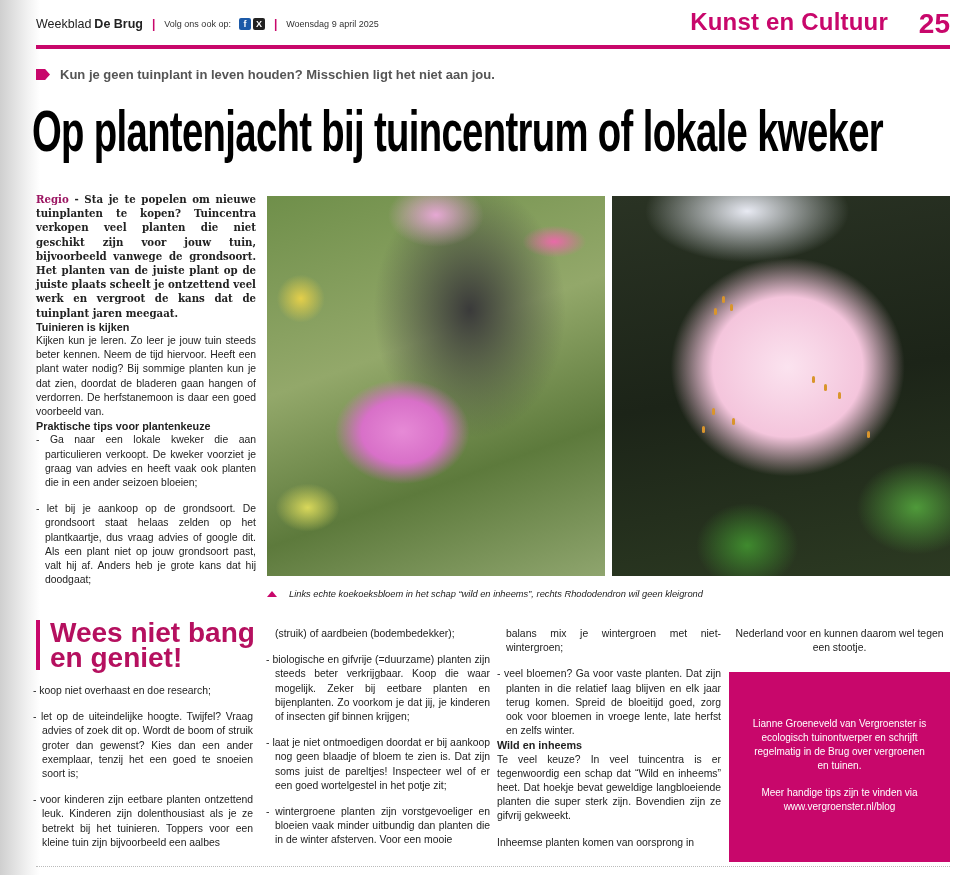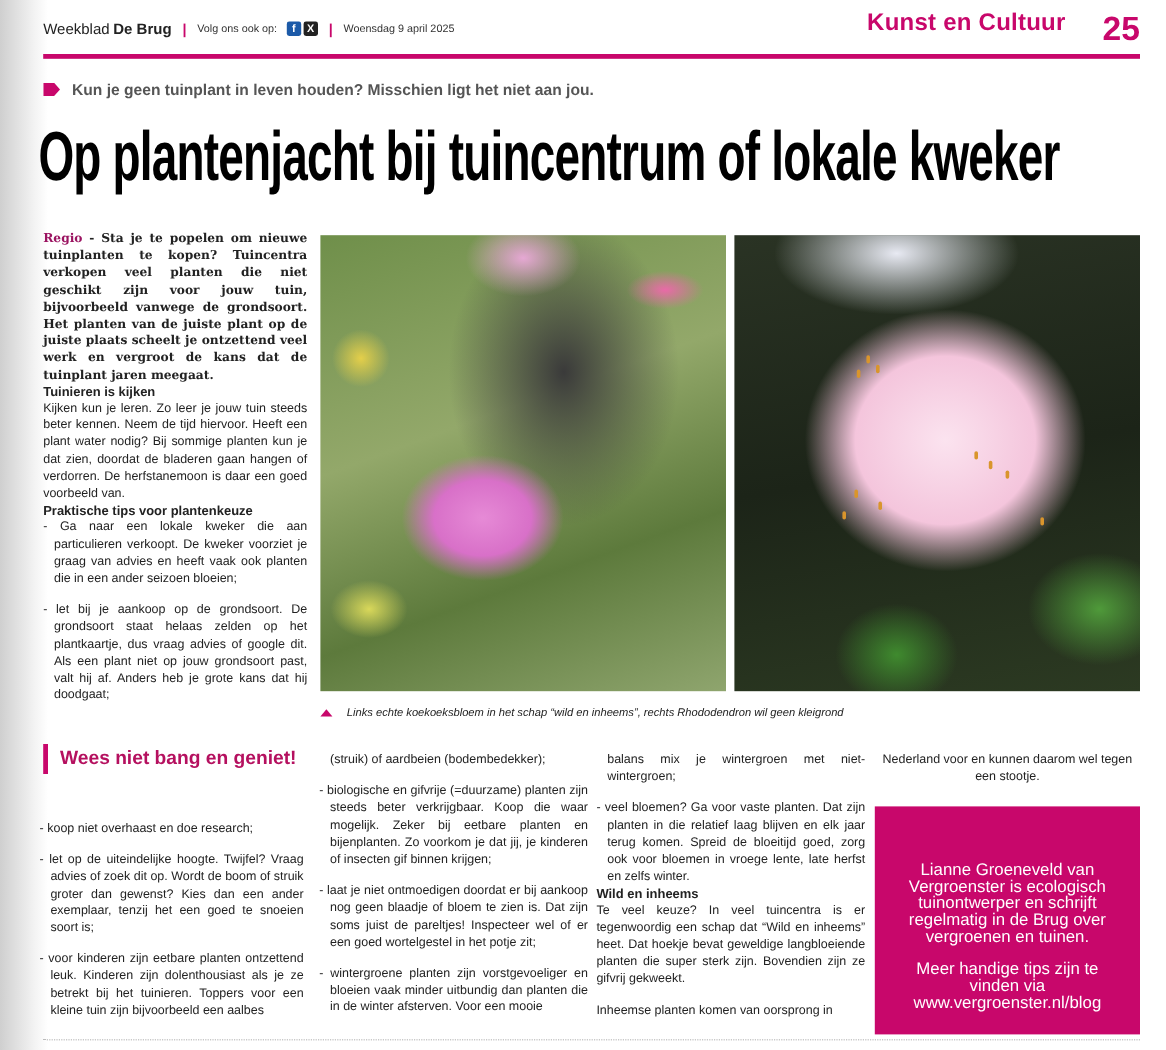--- a/index.html
+++ b/index.html
@@ -8,21 +8,21 @@
   .header{position:absolute;left:36px;top:12px;width:914px;height:30px;}
   .masthead{position:absolute;left:0;top:5px;font-size:12.5px;color:#222;display:flex;align-items:center;white-space:nowrap;}
   .masthead .brand-bold{font-weight:bold;margin-left:3px;}
   .sep{color:#c8076b;font-weight:bold;margin:0 9px;font-size:12px;}
   .follow{font-size:9px;color:#333;}
   .social{display:inline-flex;gap:2px;margin-left:8px;}
   .social span{display:inline-block;width:12px;height:12px;border-radius:2px;color:#fff;font-size:9px;font-weight:bold;line-height:12px;text-align:center;}
   .fb{background:#1c5aa8;}
   .xi{background:#222;}
   .date{font-size:9px;color:#333;}
-  .section-title{position:absolute;right:62px;top:-4px;font-size:20px;font-weight:bold;color:#c8076b;letter-spacing:0.2px;}
+  .section-title{position:absolute;right:62px;top:-4px;font-size:24px;font-weight:bold;color:#c8076b;letter-spacing:0.2px;}
   .page-num{position:absolute;right:0;top:-4px;font-size:28px;font-weight:bold;color:#c8076b;}
   .rule{position:absolute;left:36px;top:45px;width:914px;height:4px;background:#c8076b;}
   .kicker{position:absolute;left:36px;top:67px;font-size:13px;font-weight:bold;color:#555;display:flex;align-items:center;white-space:nowrap;}
   .kicker-arrow{display:inline-block;width:14px;height:11px;background:#c8076b;clip-path:polygon(0 0,65% 0,100% 50%,65% 100%,0 100%);margin-right:10px;}
   .headline{position:absolute;left:32px;top:96px;width:930px;font-family:"Liberation Sans",sans-serif;font-weight:bold;font-size:58px;line-height:70px;color:#000;transform:scaleX(0.66);transform-origin:left top;white-space:nowrap;letter-spacing:-1px;}
   .col{position:absolute;font-size:10.4px;line-height:14.2px;color:#222;text-align:justify;}
   .lead{font-family:"DejaVu Serif",serif;font-weight:bold;font-size:10.2px;line-height:14.2px;}
   .lead .place{color:#9b1461;}
   .subhead{font-weight:bold;font-size:10.8px;margin-top:0;}
   .bullet{padding-left:9px;text-indent:-9px;margin-top:12px;}
@@ -38,22 +38,22 @@
     linear-gradient(160deg,#6f8f4a,#93a86a 40%,#5d7a3c 70%,#8fa56e);}
   .photo-right{left:612px;top:196px;width:338px;height:380px;background:
     radial-gradient(ellipse 150px 140px at 52% 45%,#fbe3ef 0%,#f4c5dc 50%,rgba(244,197,220,0) 78%),
     radial-gradient(ellipse 70px 55px at 90% 82%,#4f9a3a 0%,rgba(79,154,58,0) 85%),
     radial-gradient(ellipse 60px 50px at 40% 92%,#3f8a2e 0%,rgba(63,138,46,0) 85%),
     radial-gradient(ellipse 120px 60px at 40% 4%,#e8eaf3 0%,rgba(232,234,243,0) 85%),
     linear-gradient(170deg,#2a3324,#1c2418 50%,#2c3a22);}
   .stamen{position:absolute;width:3px;height:7px;background:#d9952c;border-radius:2px;}
   .caption{position:absolute;left:267px;top:589px;font-size:9.3px;font-style:italic;color:#222;display:flex;align-items:center;white-space:nowrap;}
   .caption-tri{width:0;height:0;border-left:5px solid transparent;border-right:5px solid transparent;border-bottom:6px solid #c8076b;margin-right:12px;}
-  .pull{position:absolute;left:36px;top:620px;width:220px;border-left:4px solid #c8076b;padding-left:10px;font-size:16px;line-height:25px;font-weight:bold;color:#b5105f;}
-  .bio-box{position:absolute;left:729px;top:672px;width:221px;height:190px;background:#c8076b;color:#fff;text-align:center;font-size:14px;line-height:14px;box-sizing:border-box;padding-top:45px;}
+  .pull{position:absolute;left:36px;top:620px;width:220px;border-left:4px solid #c8076b;padding-left:10px;font-size:28px;line-height:25px;font-weight:bold;color:#b5105f;}
+  .bio-box{position:absolute;left:729px;top:672px;width:221px;height:190px;background:#c8076b;color:#fff;text-align:center;font-size:10px;line-height:14px;box-sizing:border-box;padding-top:45px;}
   .bio-box p{margin:0 0 13px 0;}
   .dotted{position:absolute;left:36px;top:866px;width:914px;border-top:1px dotted #bbb;}
 </style>
 </head>
 <body>
 
 <div class="page-shade"></div>
 
 <div class="header">
   <div class="masthead">

